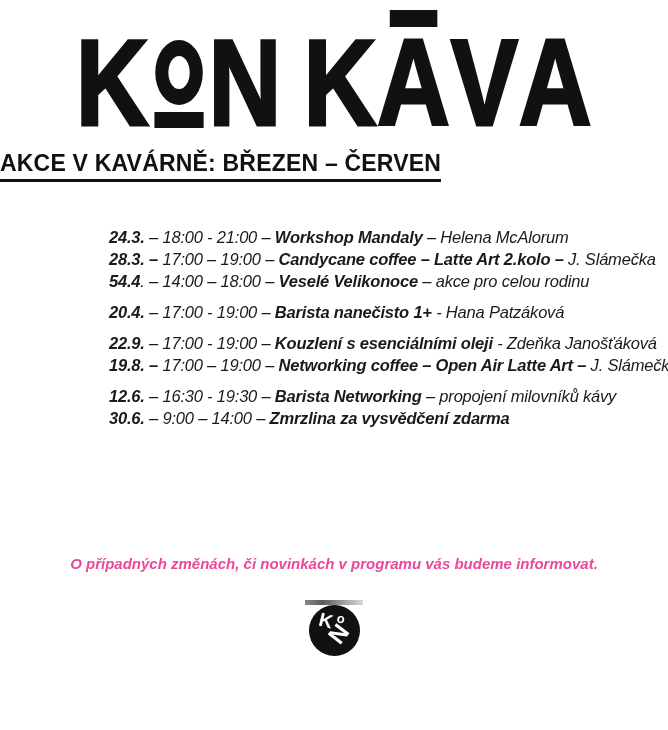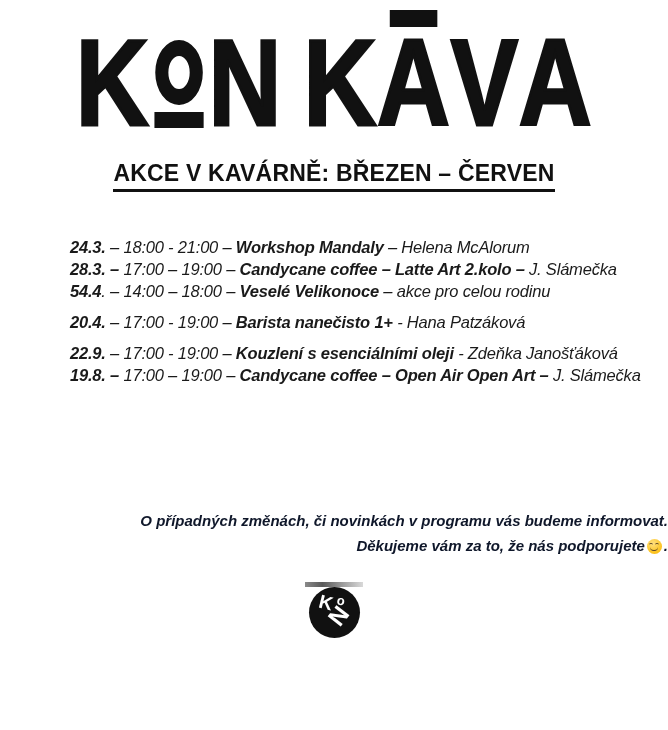--- a/index.html
+++ b/index.html
@@ -12,32 +12,32 @@
   .glyph{display:inline-block;font-size:123px;line-height:90px;height:90px;font-weight:bold;color:#111;
          -webkit-text-stroke:3px #111;letter-spacing:1px;}
   .logo-space{display:inline-block;width:26px;height:90px;}
   .glyph-o{display:flex;flex-direction:column;align-items:center;justify-content:flex-end;height:90px;margin:0 6px;}
   .ring{width:26px;height:33px;border:16px solid #111;border-radius:50%;}
   .obar{width:60px;height:16px;background:#111;margin-top:7px;}
   .glyph-a{position:relative;}
   .amacron{position:absolute;left:50%;top:-28px;transform:translateX(-50%);width:58px;height:17px;background:#111;}
 
   
-  .heading-wrap{text-align:center;margin-top:32px;}
+  .heading-wrap{margin-top:22px;}
   .heading{display:inline-block;font-size:23px;font-weight:bold;color:#111;
            border-bottom:3px solid #111;padding-bottom:2px;letter-spacing:0.2px;}
 
   
   .events{margin:44px 0 0 70px;font-style:italic;font-size:16.5px;letter-spacing:-0.2px;color:#1a1a1a;}
-  .event-group{margin-bottom:9px;}
+  .event-group{margin-bottom:9px;margin-left:39px;}
   .event-row{margin:0;line-height:22px;white-space:nowrap;}
   .event-row .b{font-weight:bold;}
 
   
-  .footer{margin-top:122px;text-align:right;font-style:italic;font-weight:bold;font-size:15px;line-height:25px;color:#0f172a;}
+  .footer{margin-top:122px;text-align:center;font-style:italic;font-weight:bold;font-size:15px;line-height:25px;color:#ec4899;}
   .footer p{margin:0;}
   .emoji{display:inline-block;width:15px;height:15px;border-radius:50%;position:relative;
          background:radial-gradient(circle at 40% 30%, #ffe082, #fcc21b 70%, #f3a816);
          vertical-align:-3px;margin:0 2px;}
   .emoji .eye{position:absolute;top:4px;width:4px;height:2.5px;border-top:1.6px solid #574027;border-radius:100% 100% 0 0;}
   .emoji .eye.l{left:2.5px;}
   .emoji .eye.r{right:2.5px;}
   .emoji::after{content:"";position:absolute;left:3.5px;top:7.5px;width:8px;height:3.5px;
                 border-bottom:1.8px solid #574027;border-radius:0 0 8px 8px;}
 
@@ -79,27 +79,30 @@
       <div class="event-group">
         <p class="event-row"><span class="b">24.3.</span><span> – 18:00 - 21:00 – </span><span class="b">Workshop Mandaly</span><span> – Helena McAlorum</span></p>
         <p class="event-row"><span class="b">28.3. –</span><span> 17:00 – 19:00 – </span><span class="b">Candycane coffee – Latte Art 2.kolo –</span><span> J. Slámečka</span></p>
         <p class="event-row"><span class="b">54.4</span><span>. – 14:00 – 18:00 – </span><span class="b">Veselé Velikonoce</span><span> – akce pro celou rodinu</span></p>
       </div>
       <div class="event-group">
         <p class="event-row"><span class="b">20.4.</span><span> – 17:00 - 19:00 – </span><span class="b">Barista nanečisto 1+</span><span> - Hana Patzáková</span></p>
       </div>
       <div class="event-group">
         <p class="event-row"><span class="b">22.9.</span><span> – 17:00 - 19:00 – </span><span class="b">Kouzlení s esenciálními oleji</span><span> - Zdeňka Janošťáková</span></p>
-        <p class="event-row"><span class="b">19.8. –</span><span> 17:00 – 19:00 – </span><span class="b">Candycane coffee – Open Air Open Art –</span><span> J. Slámečka</span></p>
+        <p class="event-row"><span class="b">19.8. –</span><span> 17:00 – 19:00 – </span><span class="b">Networking coffee – Open Air Latte Art –</span><span> J. Slámečka</span></p>
+      </div>
+      <div class="event-group">
+        <p class="event-row"><span class="b">12.6.</span><span> – 16:30 - 19:30 – </span><span class="b">Barista Networking</span><span> – propojení milovníků kávy</span></p>
+        <p class="event-row"><span class="b">30.6.</span><span> – 9:00 – 14:00 – </span><span class="b">Zmrzlina za vysvědčení zdarma</span></p>
       </div>
     </div>
 
   <div class="footer">
     <p>O případných změnách, či novinkách v programu vás budeme informovat.</p>
-    <p><span>Děkujeme vám za to, že nás podporujete</span><span class="emoji"><span class="eye l"></span><span class="eye r"></span></span><span>.</span></p>
   </div>
 
   <div class="stamp-wrap">
     <div class="stamp-bar"></div>
     <div class="stamp-circle">
       <span class="stamp-letter stamp-k">K</span>
       <span class="stamp-letter stamp-o">o</span>
       <span class="stamp-letter stamp-n">N</span>
     </div>
   </div>

